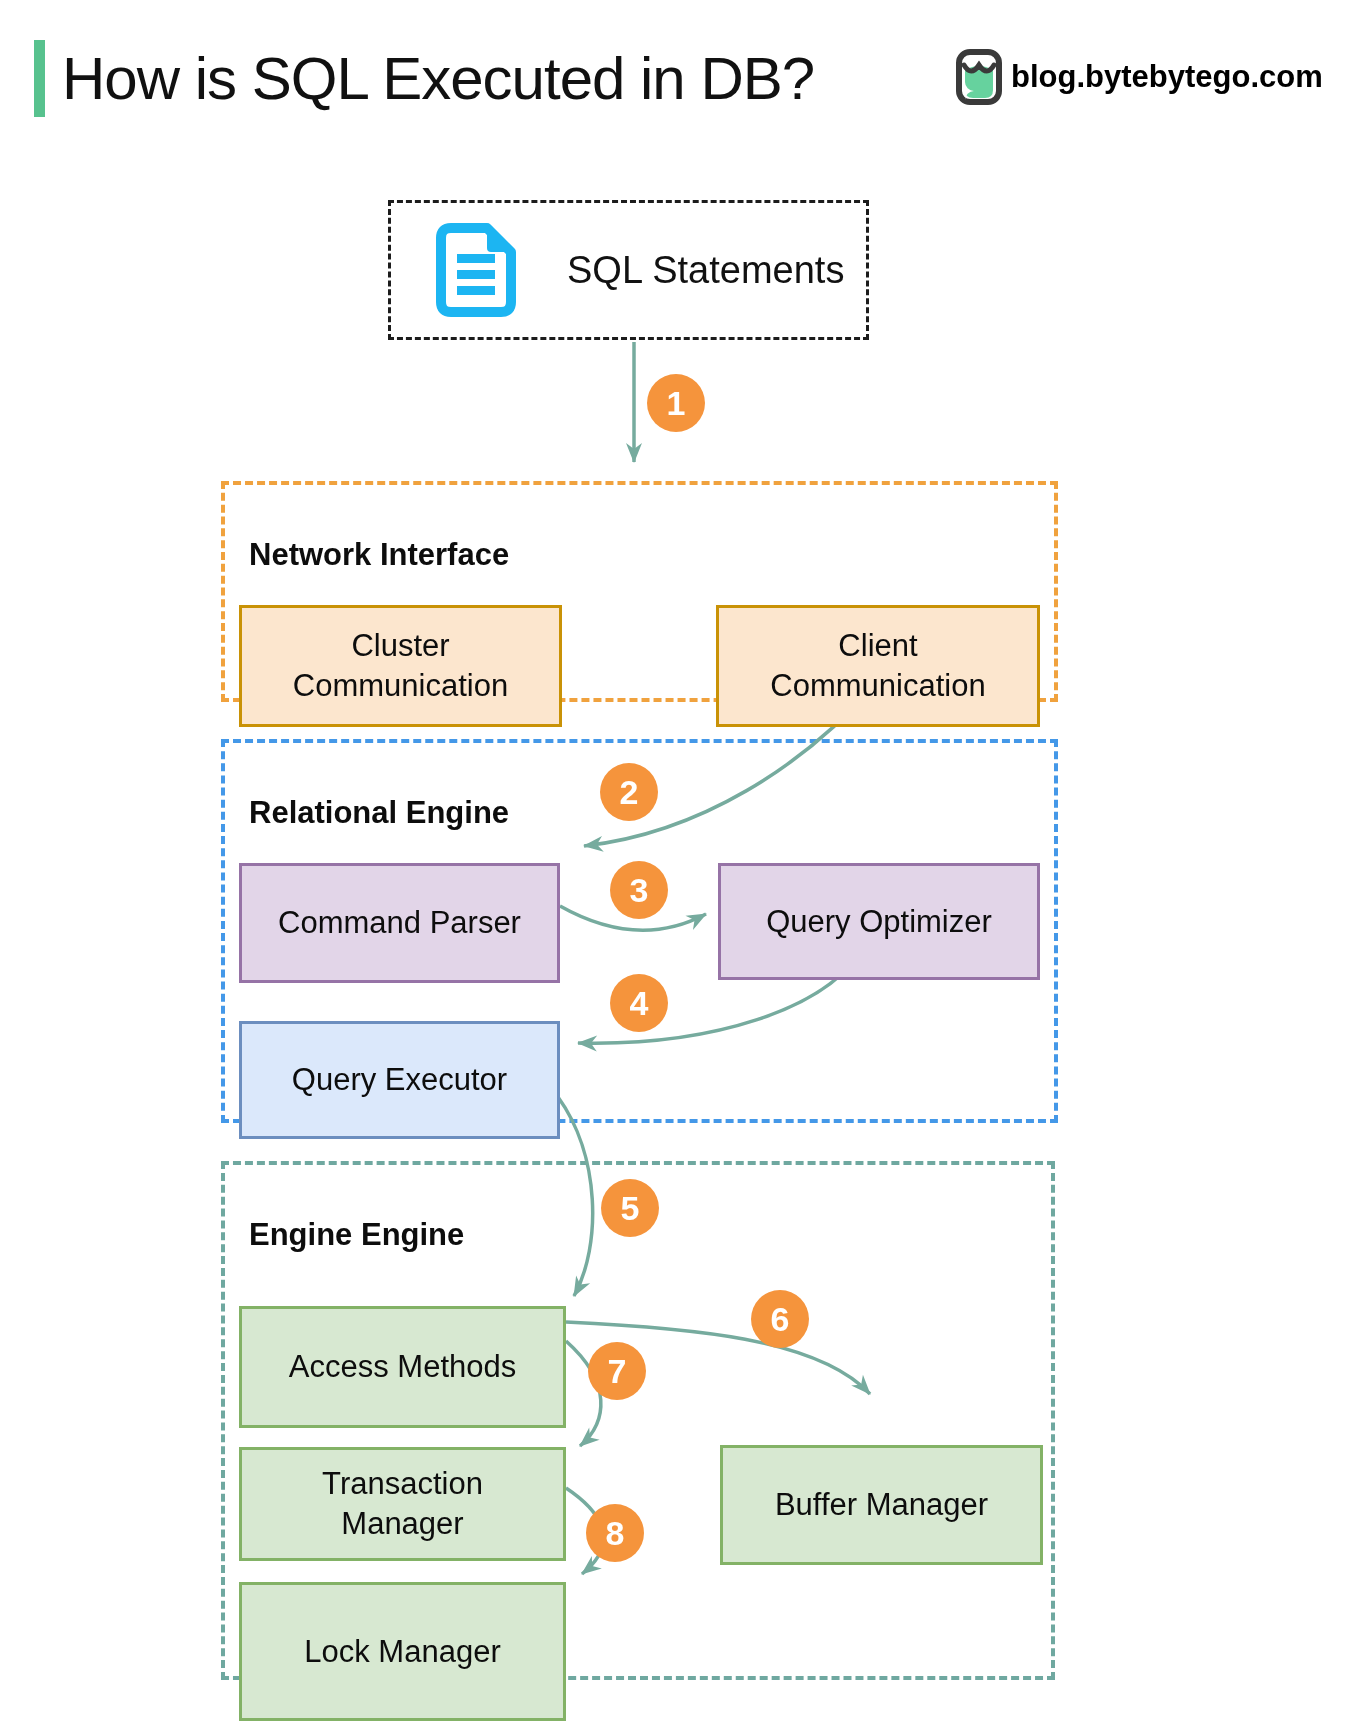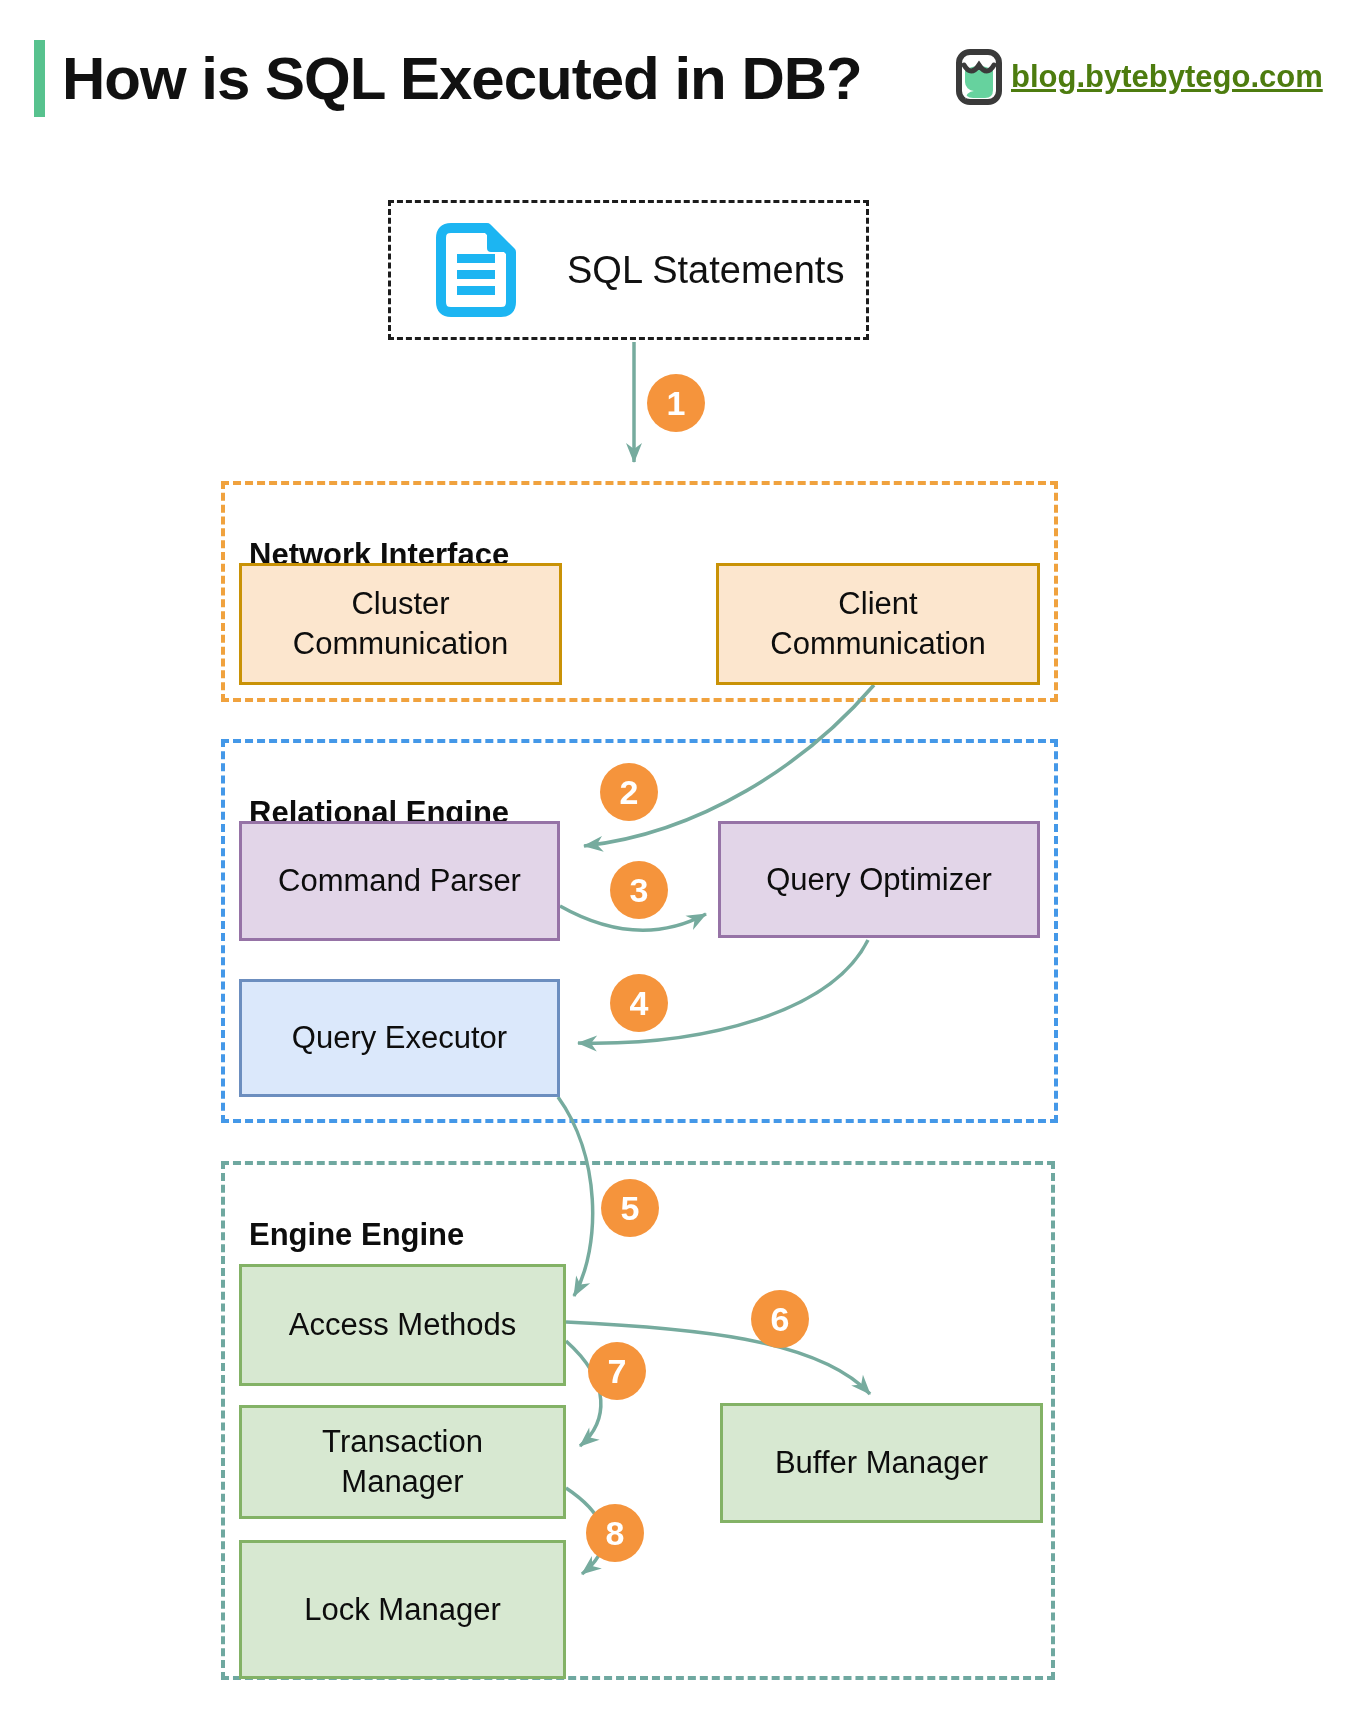--- a/index.html
+++ b/index.html
@@ -10,39 +10,39 @@
     --se-border:#6FA8A0; --green-fill:#D7E8D1; --green-border:#83B266;
     --doc-blue:#1CB5F2; --logo-dark:#3A3A3A; --logo-green:#66D29E;
   }
   *{margin:0;padding:0;box-sizing:border-box;}
   html,body{background:#ffffff;}
   body{font-family:"Liberation Sans", sans-serif; color:var(--text);}
   #canvas{position:relative;width:1358px;height:1722px;background:#fff;overflow:hidden;}
 
   
   .accent-bar{position:absolute;left:34px;top:40px;width:11px;height:77px;background:var(--accent-green);}
-  .page-title{position:absolute;left:62px;top:40px;height:77px;line-height:77px;font-size:60px;font-weight:700;letter-spacing:-1px;color:#111;white-space:nowrap;}
+  .page-title{position:absolute;left:62px;top:40px;height:77px;line-height:77px;font-size:60px;font-weight:400;letter-spacing:-1px;color:#111;white-space:nowrap;}
   .brand{position:absolute;left:955px;top:48px;display:flex;align-items:center;gap:8px;}
   .brand svg{display:block;}
-  .brand-text{font-size:31px;font-weight:700;color:#4d7c0f;letter-spacing:0px;text-decoration:underline;}
+  .brand-text{font-size:31px;font-weight:700;color:#000000;letter-spacing:0px;}
 
   
   .source-box{position:absolute;left:388px;top:200px;width:481px;height:140px;border:3px dashed #1c1c1c;background:#fff;display:flex;align-items:center;}
   .source-box .doc{margin-left:34px;}
   .source-label{font-size:38px;color:#111;margin-left:42px;}
 
   
   .section{position:absolute;background:transparent;}
   .section-label{position:absolute;left:24px;top:14px;font-size:31px;font-weight:700;color:#0d0d0d;white-space:nowrap;margin-top:38px;}
   .sec-ni{left:221px;top:481px;width:837px;height:221px;border:4px dashed var(--ni-border);}
   .sec-re{left:221px;top:739px;width:837px;height:384px;border:4px dashed var(--re-border);}
   .sec-se{left:221px;top:1161px;width:834px;height:519px;border:4px dashed var(--se-border);}
 
   
-  .node{position:absolute;display:flex;flex-direction:column;align-items:center;justify-content:center;text-align:center;font-size:31px;line-height:40px;color:#0d0d0d;}
+  .node{position:absolute;display:flex;flex-direction:column;align-items:center;justify-content:center;text-align:center;font-size:31px;line-height:40px;color:#0d0d0d;margin-top:42px;}
   .node span:empty{display:none;}
   .n-orange{background:var(--ni-fill);border:3px solid var(--ni-box-border);}
   .n-purple{background:var(--purple-fill);border:3px solid var(--purple-border);}
   .n-blue{background:var(--blue-fill);border:3px solid var(--blue-border);}
   .n-green{background:var(--green-fill);border:3px solid var(--green-border);}
 
   
   .badge{position:absolute;width:58px;height:58px;border-radius:50%;background:var(--badge-orange);color:#fff;font-size:34px;font-weight:700;display:flex;align-items:center;justify-content:center;}
 
   

